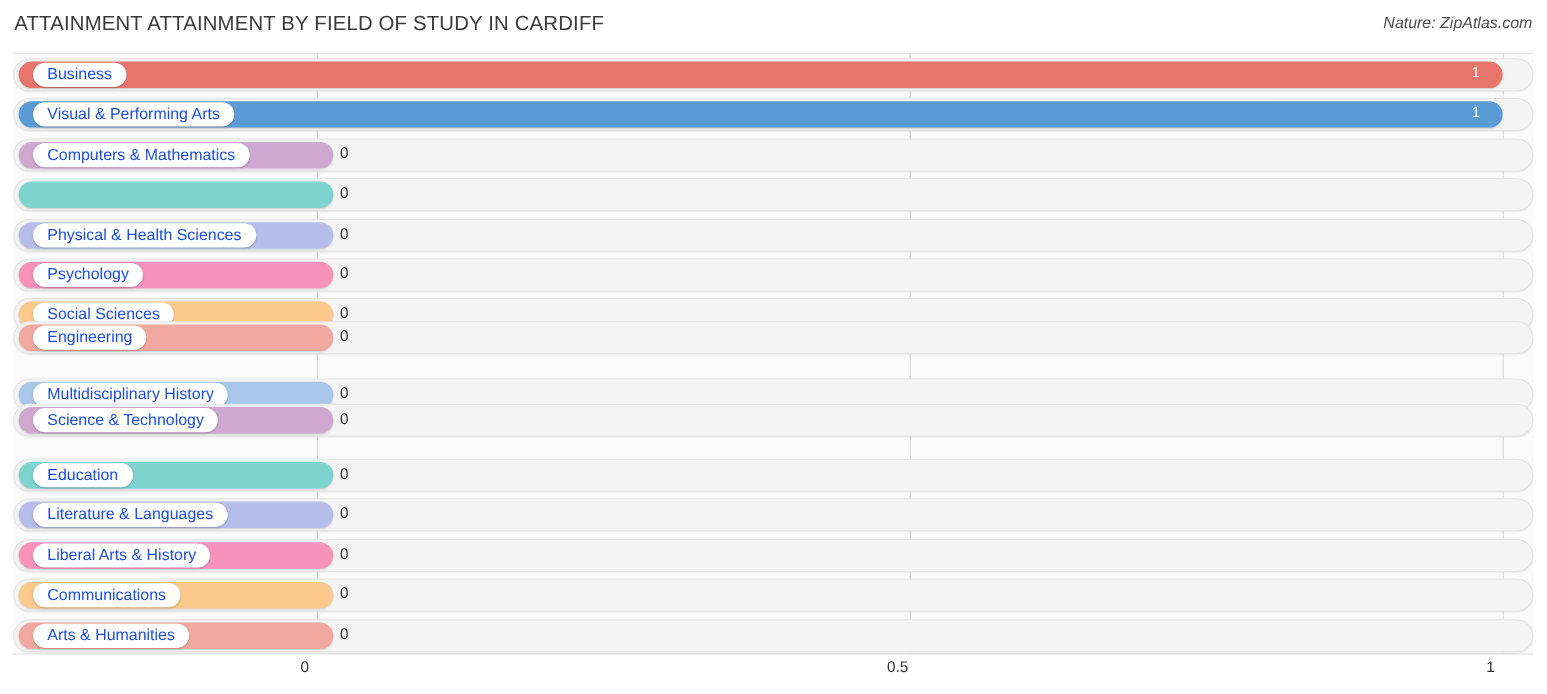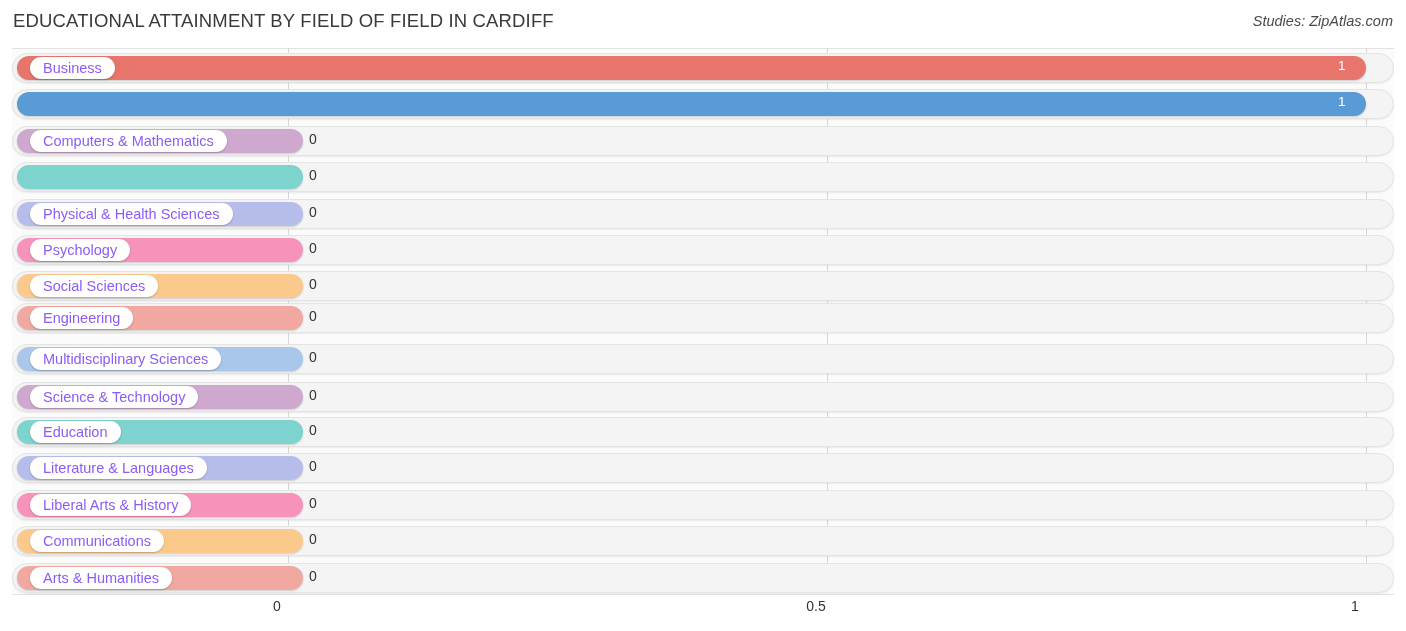--- a/index.html
+++ b/index.html
@@ -98,21 +98,21 @@
   .label-pill {
     position: absolute;
     left: 30px;
     top: 4px;
     height: 22px;
     line-height: 22px;
     padding: 0 13px;
     background: #ffffff;
     border-radius: 11px;
     font-size: 14.5px;
-    color: #8b5cf6;
+    color: #1d4ed8;
     white-space: nowrap;
     box-shadow: 0 1px 2px rgba(0,0,0,0.22);
   }
   .value-out {
     position: absolute;
     top: 5px;
     font-size: 14px;
     color: #333333;
     white-space: nowrap;
   }
@@ -139,41 +139,42 @@
     font-size: 14px;
     color: #333333;
     transform: translateX(-50%);
     white-space: nowrap;
   }
 </style>
 </head>
 <body>
 
 <div id="header">
-  <div id="chart-title">EDUCATIONAL ATTAINMENT BY FIELD OF FIELD IN CARDIFF</div>
-  <div id="source-note">Studies: ZipAtlas.com</div>
+  <div id="chart-title">ATTAINMENT ATTAINMENT BY FIELD OF STUDY IN CARDIFF</div>
+  <div id="source-note">Nature: ZipAtlas.com</div>
 </div>
 
 <div id="plot">
   <div id="plot-bg"></div>
   <div id="gridlines">
       <div class="gridline" style="left: 288px;"></div>
       <div class="gridline" style="left: 827px;"></div>
       <div class="gridline" style="left: 1366px;"></div>
     </div>
   <div id="rows">
       <div class="row" style="top: 8px; width: 1406px;">
         <div class="track"></div>
         <div class="bar" style="width: 1349px; background: rgb(232, 117, 107);"></div>
         <div class="label-pill">Business</div>
         <div class="value-in" style="left: 1338px;">1</div>
       </div>
       <div class="row" style="top: 44.4px; width: 1406px;">
         <div class="track"></div>
         <div class="bar" style="width: 1349px; background: rgb(91, 155, 213);"></div>
+        <div class="label-pill">Visual &amp; Performing Arts</div>
         <div class="value-in" style="left: 1338px;">1</div>
       </div>
       <div class="row" style="top: 80.8px; width: 1304px;">
         <div class="track"></div>
         <div class="bar" style="width: 286px; background: rgb(207, 168, 207);"></div>
         <div class="label-pill">Computers &amp; Mathematics</div>
         <div class="value-out" style="left: 309px;">0</div>
       </div>
       <div class="row" style="top: 117.2px; width: 1406px;">
         <div class="track"></div>
@@ -191,33 +192,33 @@
         <div class="bar" style="width: 286px; background: rgb(247, 146, 187);"></div>
         <div class="label-pill">Psychology</div>
         <div class="value-out" style="left: 309px;">0</div>
       </div>
       <div class="row" style="top: 226.4px; width: 1406px; border-radius: 11px;">
         <div class="track"></div>
         <div class="bar" style="width: 286px; background: rgb(251, 201, 140);"></div>
         <div class="label-pill">Social Sciences</div>
         <div class="value-out" style="left: 309px;">0</div>
       </div>
-      <div class="row" style="top: 258px; width: 1179px;">
+      <div class="row" style="top: 247px; width: 1179px;">
         <div class="track"></div>
         <div class="bar" style="width: 286px; background: rgb(240, 168, 160);"></div>
         <div class="label-pill">Engineering</div>
         <div class="value-out" style="left: 309px;">0</div>
       </div>
       <div class="row" style="top: 299.2px; width: 1406px;">
         <div class="track"></div>
         <div class="bar" style="width: 286px; background: rgb(168, 199, 234);"></div>
-        <div class="label-pill">Multidisciplinary Sciences</div>
-        <div class="value-out" style="left: 309px;">0</div>
-      </div>
-      <div class="row" style="top: 337px; width: 1406px;">
+        <div class="label-pill">Multidisciplinary History</div>
+        <div class="value-out" style="left: 309px;">0</div>
+      </div>
+      <div class="row" style="top: 322px; width: 1406px;">
         <div class="track"></div>
         <div class="bar" style="width: 286px; background: rgb(207, 168, 207);"></div>
         <div class="label-pill">Science &amp; Technology</div>
         <div class="value-out" style="left: 309px;">0</div>
       </div>
       <div class="row" style="top: 372px; width: 1406px;">
         <div class="track"></div>
         <div class="bar" style="width: 286px; background: rgb(125, 211, 205);"></div>
         <div class="label-pill">Education</div>
         <div class="value-out" style="left: 309px;">0</div>

